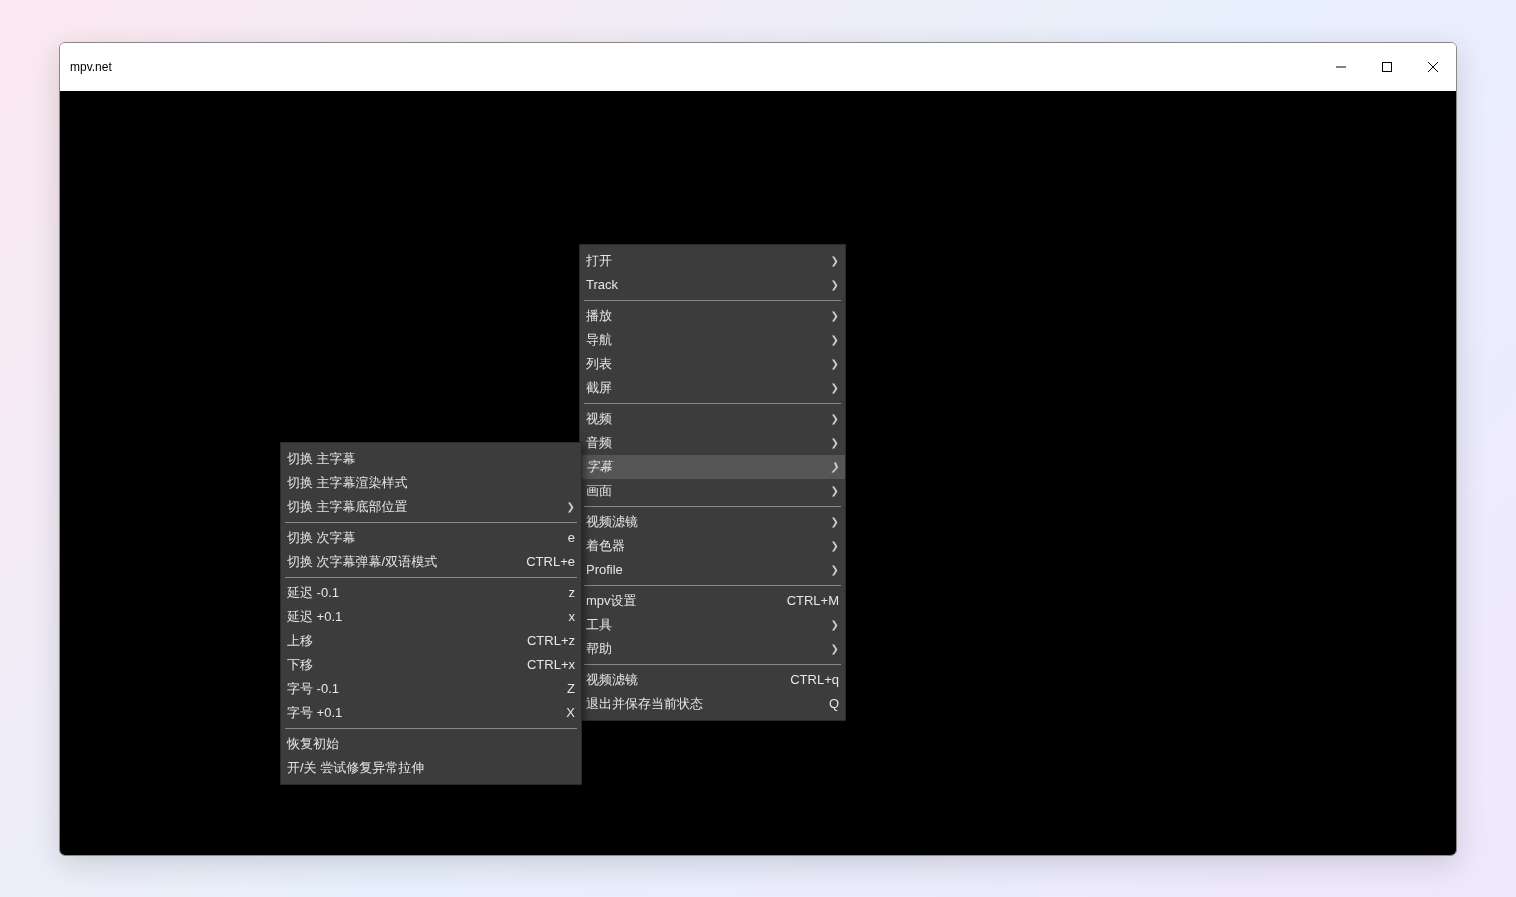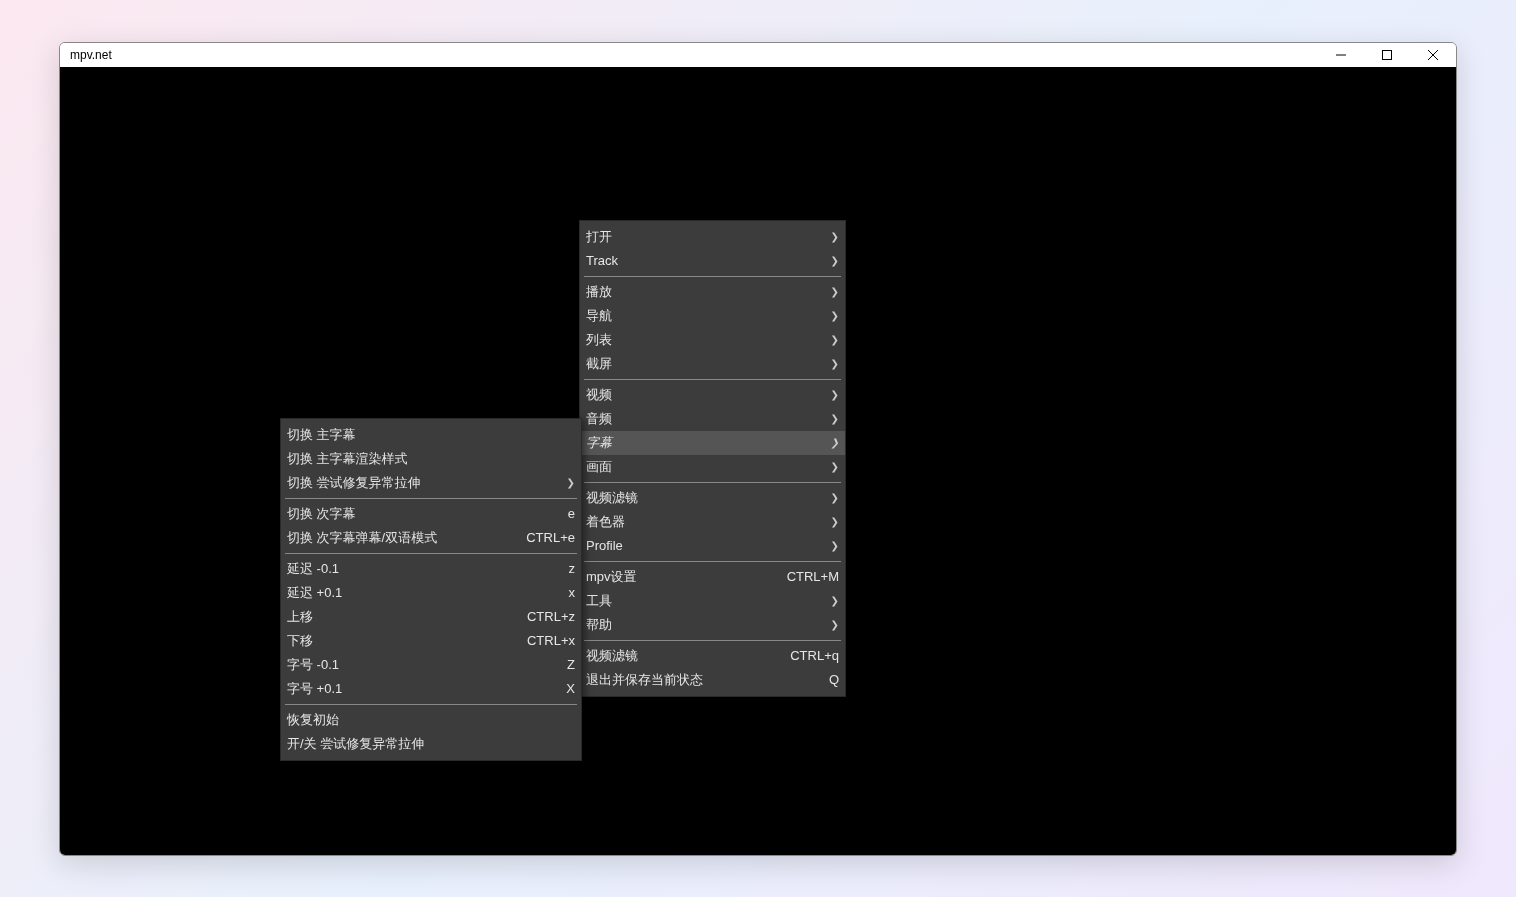--- a/index.html
+++ b/index.html
@@ -4,21 +4,21 @@
 <style>
   * { box-sizing: border-box; margin: 0; padding: 0; }
   html, body { width: 1516px; height: 897px; overflow: hidden; font-family: "Segoe UI", "Microsoft YaHei", sans-serif; font-size: 13px; }
   body { background: linear-gradient(135deg, #fce8f0 0%, #e8f0fc 50%, #f0e8fc 100%); display: flex; align-items: center; justify-content: center; }
 
   .window {
     width: 1398px; height: 814px; background: #fff; border: 1px solid #888; border-radius: 6px;
     display: flex; flex-direction: column; overflow: hidden; box-shadow: 0 8px 30px rgba(0,0,0,0.15);
   }
   .titlebar {
-    height: 24px; background: #fff; display: flex; align-items: center; justify-content: space-between;
+    height: 48px; background: #fff; display: flex; align-items: center; justify-content: space-between;
     padding-left: 10px; color: #000; font-size: 12px;
   }
   .titlebar-controls { display: flex; height: 100%; }
   .titlebar-btn {
     width: 46px; height: 100%; display: flex; align-items: center; justify-content: center;
     color: #000; cursor: pointer;
   }
   .titlebar-btn svg { width: 10px; height: 10px; }
 
   .client { flex: 1; background: #000; position: relative; }
@@ -147,21 +147,21 @@
         </div>
       </div>
     <div id="sub-menu" class="context-menu">
         <div class="menu-item">
           <span class="menu-label">切换 主字幕</span>
         </div>
         <div class="menu-item">
           <span class="menu-label">切换 主字幕渲染样式</span>
         </div>
         <div class="menu-item">
-          <span class="menu-label">切换 尝试修复异常拉伸</span>
+          <span class="menu-label">切换 主字幕底部位置</span>
           <span class="menu-arrow">❯</span>
         </div>
         <div class="menu-sep"></div>
         <div class="menu-item">
           <span class="menu-label">切换 次字幕</span>
           <span class="menu-shortcut">e</span>
         </div>
         <div class="menu-item">
           <span class="menu-label">切换 次字幕弹幕/双语模式</span>
           <span class="menu-shortcut">CTRL+e</span>

